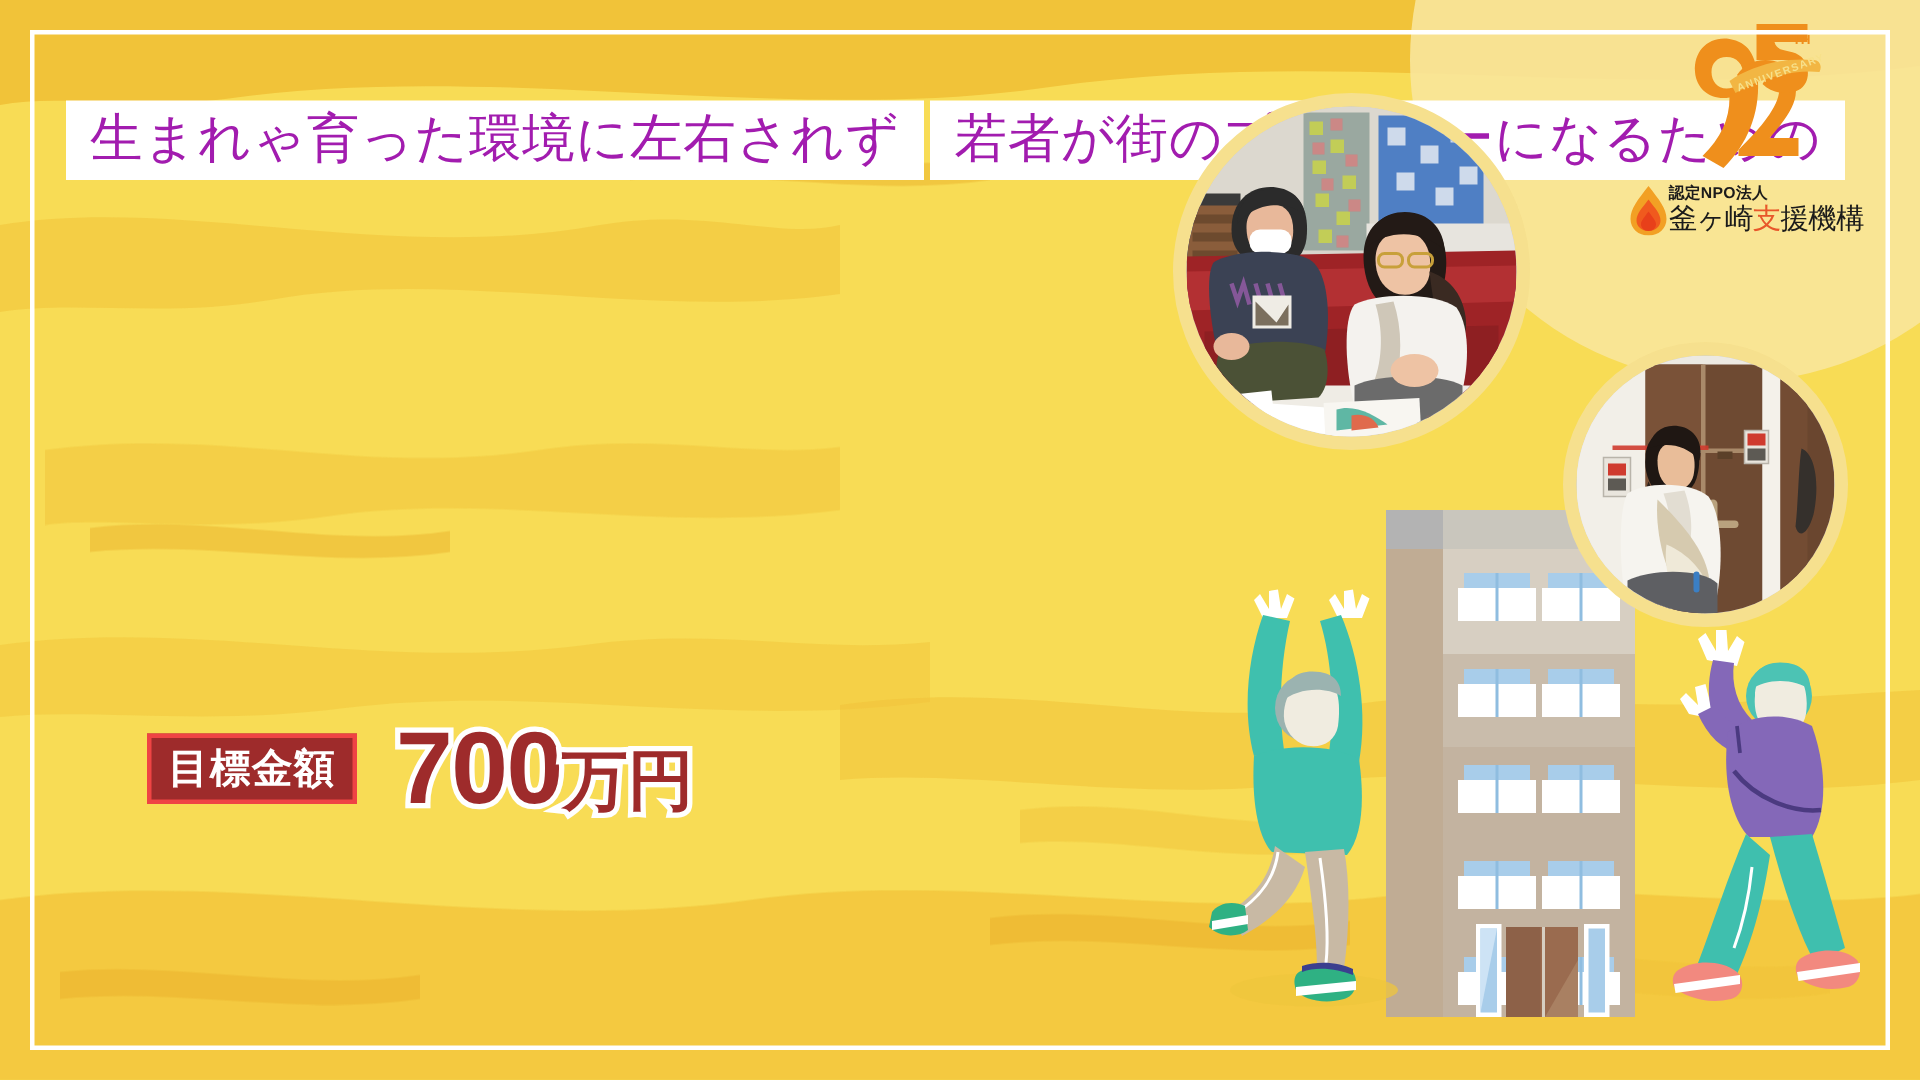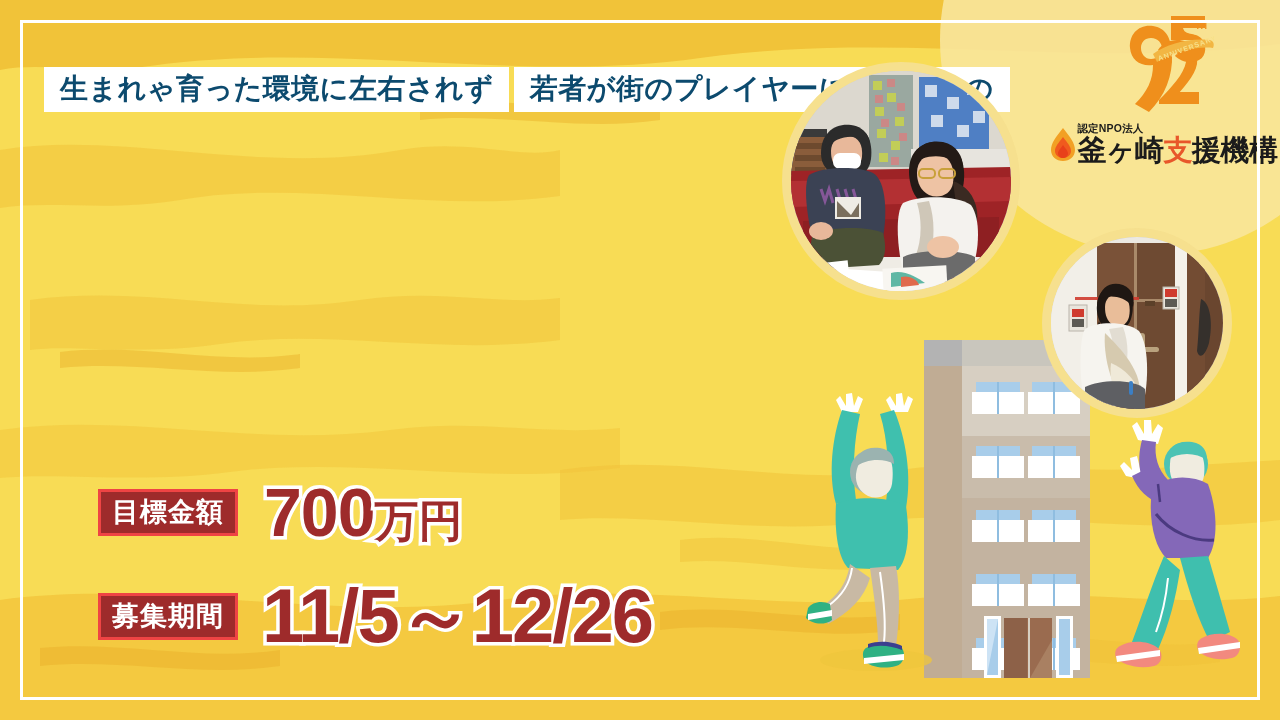--- a/index.html
+++ b/index.html
@@ -40,23 +40,23 @@
     border:3px solid #ffffff;
     pointer-events:none;
     z-index:40;
   }
 
   
   .lead { position:absolute; left:44px; top:56px; z-index:20; }
   .lead-line {
     display:inline-block;
     background:#ffffff;
-    color:#0c4a6e;
-    font-weight:bold;
-    font-size:28px;
+    color:#a21caf;
+    font-weight:normal;
+    font-size:35px;
     line-height:1.18;
     letter-spacing:.5px;
     padding:5px 16px 7px 16px;
     white-space:nowrap;
   }
   .lead-line + .lead-line { margin-top:11px; }
 
   
   .title {
     position:absolute;
@@ -144,22 +144,22 @@
   .npo-text { text-align:left; line-height:1; }
   .npo-kicker {
     font-size:10.5px;
     font-weight:bold;
     color:#1b1b1b;
     letter-spacing:.2px;
     display:block;
     margin-bottom:2px;
   }
   .npo-name {
-    font-size:29px;
-    font-weight:bold;
+    font-size:19px;
+    font-weight:normal;
     color:#1b1b1b;
     letter-spacing:-.5px;
     display:block;
     white-space:nowrap;
   }
   .npo-name .accent { color:#e8572a; }
 </style>
 </head>
 <body>
 
@@ -417,24 +417,20 @@
   </div>
 
   <div class="title">
   </div>
 
   <div class="info">
     <div class="info-row">
       <span class="badge">目標金額</span>
       <span class="value"><span class="big">700</span><span class="unit">万円</span></span>
     </div>
-    <div class="info-row second">
-      <span class="badge">募集期間</span>
-      <span class="value dates">11/5～12/26</span>
-    </div>
   </div>
 
   <div class="logo-block">
     <svg class="anniv" viewBox="0 0 110 105" aria-hidden="true">
       <g fill="#ef8f1c">
         <path d="M44,14 C30,12 20,22 21,36 C22,48 32,55 44,53 C44,68 38,80 26,92 L40,100 C56,84 64,64 63,42 C62,24 56,16 44,14 Z M42,26 C49,26 53,31 53,37 C53,43 48,47 42,47 C36,47 32,42 32,36 C32,30 36,26 42,26 Z"></path>
         <path d="M64,96 C74,84 86,72 88,60 C90,46 82,36 68,36 C60,36 53,40 49,46 L57,56 C60,51 64,48 69,48 C75,48 78,52 77,58 C75,70 62,84 50,96 L50,100 L90,100 L90,88 L64,88 Z" transform="translate(0,-8)"></path>
         <path d="M62,4 L96,4 L96,16 L74,16 C76,24 86,20 92,26 C98,32 98,44 90,48 C82,52 72,50 66,44 L72,34 C76,38 82,39 85,36 C88,33 86,28 80,28 L62,28 Z" transform="translate(0,0)"></path>
       </g>
       <path d="M44,42 C58,32 80,26 100,28 C104,28 106,32 104,36 C88,34 64,40 48,50 Z" fill="#f2b643"></path>

